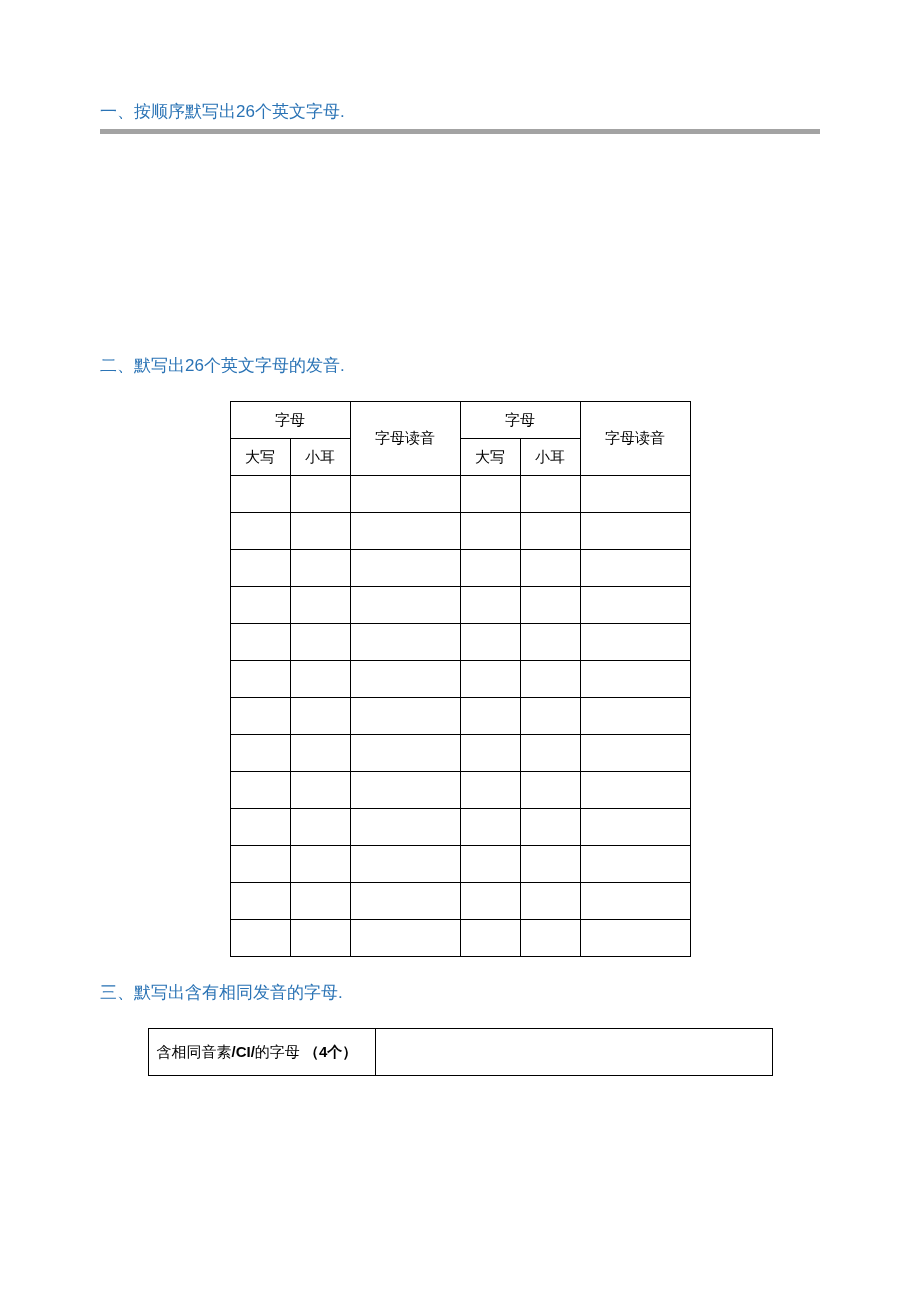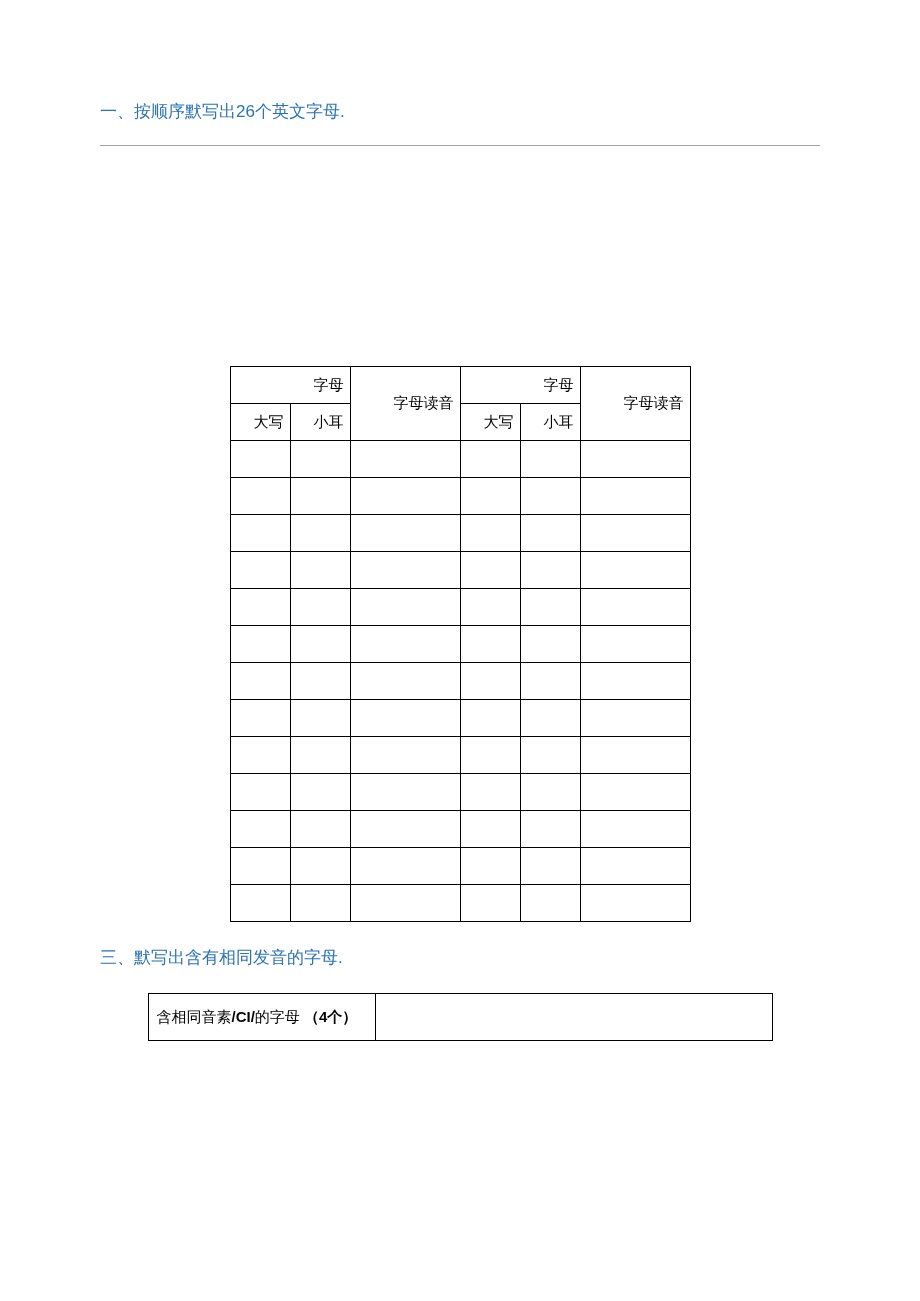--- a/index.html
+++ b/index.html
@@ -23,22 +23,22 @@
     margin-bottom: 36px;
   }
   .section-heading {
     color: #2a73b5;
     font-size: 17px;
     font-weight: normal;
     margin: 0;
     padding-bottom: 4px;
   }
   .section-1-wrap {
-    border-bottom: 1px solid #a3a3a3;
-    padding-bottom: 18px;
+    border-bottom: 5px solid #a3a3a3;
+    padding-bottom: 2px;
     margin-bottom: 220px;
   }
   .section-2-wrap {
     margin-top: 14px;
   }
   .section-2-heading {
     margin-bottom: 20px;
   }
   .section-3-heading {
     margin-top: 24px;
@@ -56,21 +56,20 @@
     text-align: center;
     font-weight: normal;
     font-size: 15px;
     height: 28px;
     padding: 4px 6px;
   }
   .phon-table .col-letter-sub { width: 60px; }
   .phon-table .col-pron       { width: 110px; }
   .phon-table thead th {
     font-weight: normal;
-    text-align: right;
   }
 
   
   .same-table {
     border-collapse: collapse;
     margin: 0 auto;
     table-layout: fixed;
   }
   .same-table td {
     border: 1px solid #000;
@@ -88,20 +87,21 @@
 <body>
 
 <div class="page">
 
 
   <div class="section-1-wrap">
     <div class="section-heading">一、按顺序默写出26个英文字母.</div>
   </div>
 
   <div class="section-2-wrap">
+    <div class="section-heading section-2-heading">二、默写出26个英文字母的发音.</div>
 
     <table class="phon-table">
       <colgroup>
         <col class="col-letter-sub">
           <col class="col-letter-sub">
         <col class="col-pron">
         <col class="col-letter-sub">
           <col class="col-letter-sub">
         <col class="col-pron">
       </colgroup>

